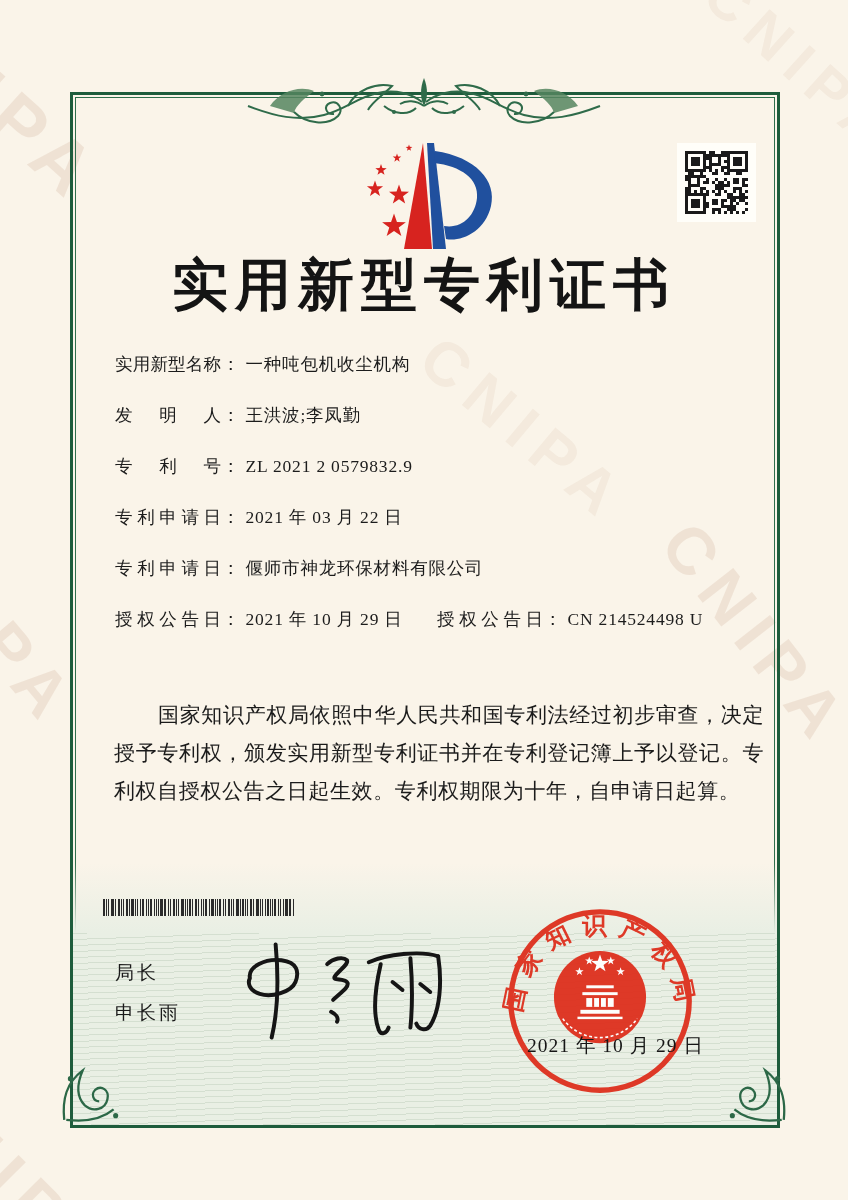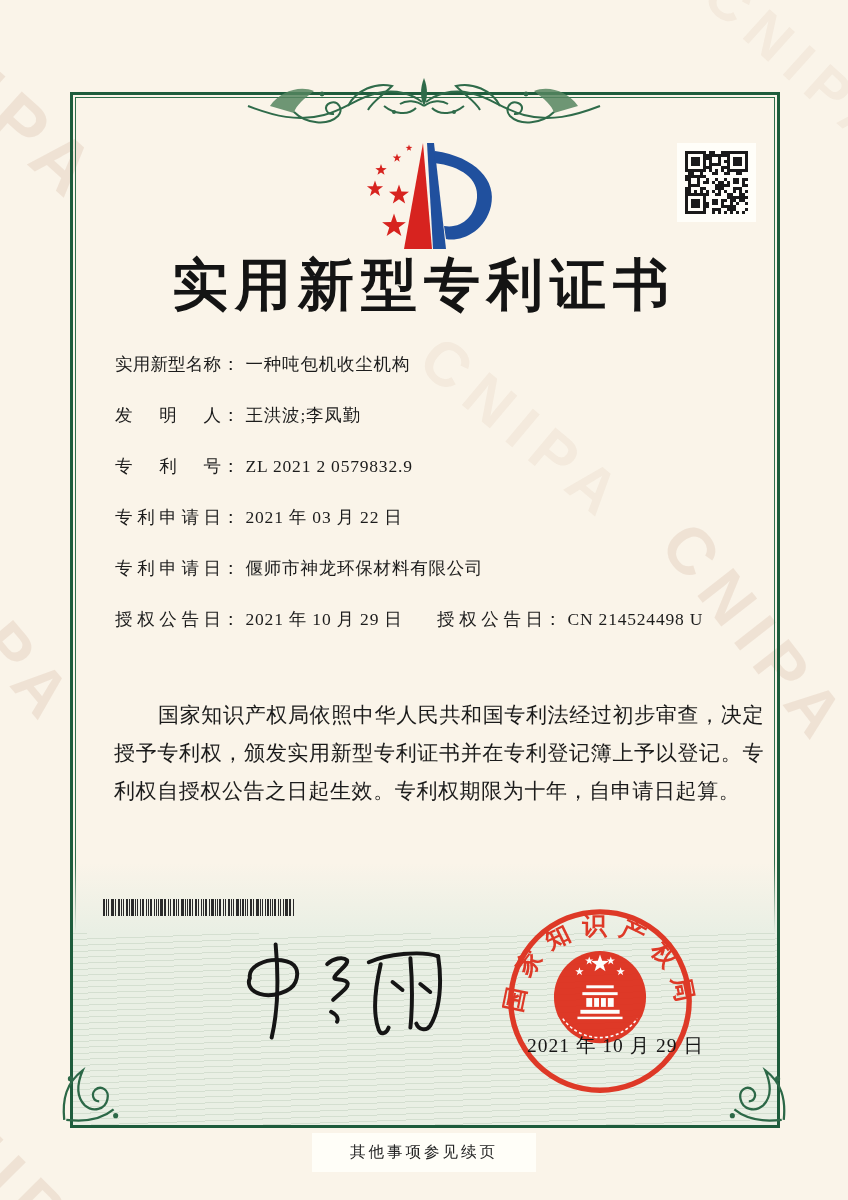--- a/index.html
+++ b/index.html
@@ -427,20 +427,24 @@
       </span>
     </div>
   </div>
 
   <div class="body-text">
     <p>国家知识产权局依照中华人民共和国专利法经过初步审查，决定授予专利权，颁发实用新型专利证书并在专利登记簿上予以登记。专利权自授权公告之日起生效。专利权期限为十年，自申请日起算。</p>
   </div>
 
   <div class="barcode" id="barcode"><span class="bar" style="width:2px;margin-right:1px"></span><span class="bar" style="width:1px;margin-right:1px"></span><span class="bar" style="width:1px;margin-right:2px"></span><span class="bar" style="width:3px;margin-right:1px"></span><span class="bar" style="width:1px;margin-right:2px"></span><span class="bar" style="width:2px;margin-right:1px"></span><span class="bar" style="width:1px;margin-right:1px"></span><span class="bar" style="width:1px;margin-right:2px"></span><span class="bar" style="width:2px;margin-right:1px"></span><span class="bar" style="width:1px;margin-right:1px"></span><span class="bar" style="width:3px;margin-right:1px"></span><span class="bar" style="width:1px;margin-right:1px"></span><span class="bar" style="width:1px;margin-right:2px"></span><span class="bar" style="width:1px;margin-right:1px"></span><span class="bar" style="width:2px;margin-right:2px"></span><span class="bar" style="width:1px;margin-right:1px"></span><span class="bar" style="width:1px;margin-right:1px"></span><span class="bar" style="width:2px;margin-right:2px"></span><span class="bar" style="width:1px;margin-right:1px"></span><span class="bar" style="width:1px;margin-right:1px"></span><span class="bar" style="width:1px;margin-right:1px"></span><span class="bar" style="width:3px;margin-right:1px"></span><span class="bar" style="width:2px;margin-right:2px"></span><span class="bar" style="width:1px;margin-right:1px"></span><span class="bar" style="width:1px;margin-right:2px"></span><span class="bar" style="width:2px;margin-right:1px"></span><span class="bar" style="width:1px;margin-right:1px"></span><span class="bar" style="width:1px;margin-right:2px"></span><span class="bar" style="width:3px;margin-right:1px"></span><span class="bar" style="width:1px;margin-right:1px"></span><span class="bar" style="width:1px;margin-right:1px"></span><span class="bar" style="width:2px;margin-right:1px"></span><span class="bar" style="width:1px;margin-right:2px"></span><span class="bar" style="width:2px;margin-right:1px"></span><span class="bar" style="width:1px;margin-right:2px"></span><span class="bar" style="width:1px;margin-right:1px"></span><span class="bar" style="width:1px;margin-right:1px"></span><span class="bar" style="width:2px;margin-right:2px"></span><span class="bar" style="width:1px;margin-right:1px"></span><span class="bar" style="width:3px;margin-right:1px"></span><span class="bar" style="width:1px;margin-right:1px"></span><span class="bar" style="width:1px;margin-right:1px"></span><span class="bar" style="width:2px;margin-right:2px"></span><span class="bar" style="width:1px;margin-right:1px"></span><span class="bar" style="width:1px;margin-right:2px"></span><span class="bar" style="width:2px;margin-right:1px"></span><span class="bar" style="width:1px;margin-right:1px"></span><span class="bar" style="width:1px;margin-right:2px"></span><span class="bar" style="width:3px;margin-right:1px"></span><span class="bar" style="width:1px;margin-right:1px"></span><span class="bar" style="width:2px;margin-right:1px"></span><span class="bar" style="width:1px;margin-right:1px"></span><span class="bar" style="width:1px;margin-right:2px"></span><span class="bar" style="width:2px;margin-right:1px"></span><span class="bar" style="width:1px;margin-right:2px"></span><span class="bar" style="width:3px;margin-right:1px"></span><span class="bar" style="width:1px;margin-right:1px"></span><span class="bar" style="width:1px;margin-right:2px"></span><span class="bar" style="width:1px;margin-right:1px"></span><span class="bar" style="width:2px;margin-right:1px"></span><span class="bar" style="width:1px;margin-right:1px"></span><span class="bar" style="width:1px;margin-right:1px"></span><span class="bar" style="width:2px;margin-right:2px"></span><span class="bar" style="width:1px;margin-right:1px"></span><span class="bar" style="width:1px;margin-right:2px"></span><span class="bar" style="width:1px;margin-right:1px"></span><span class="bar" style="width:3px;margin-right:1px"></span><span class="bar" style="width:2px;margin-right:2px"></span><span class="bar" style="width:1px;margin-right:1px"></span></div>
 
+  <div class="director">
+    <div>局长</div>
+    <div class="name">申长雨</div>
+  </div>
 
   <svg class="signature" viewBox="0 0 220 120">
     <g fill="none" stroke="#151515" stroke-width="4" stroke-linecap="round" stroke-linejoin="round">
       <path d="M14,52 C12,40 30,32 46,34 C62,36 64,46 60,56 C56,66 36,72 24,68 C12,64 12,56 14,52 Z"></path>
       <path d="M40,18 C42,40 44,78 36,112"></path>
       <path d="M92,38 C98,32 108,30 112,34 C114,38 104,44 100,50 C96,55 108,52 112,56 C116,60 104,68 98,74"></path>
       <path d="M96,86 C100,88 104,92 102,96"></path>
       <path d="M134,36 C152,28 186,24 204,30"></path>
       <path d="M146,38 C140,64 138,88 144,104 C146,110 152,108 154,102"></path>
       <path d="M176,32 C178,56 178,82 176,102"></path>
@@ -471,15 +475,14 @@
       <line x1="107" y1="97" x2="107" y2="106" stroke="#de2e1c" stroke-width="2"></line>
       <rect x="80" y="109" width="40" height="4" fill="#fff"></rect>
       <rect x="77" y="116" width="46" height="2.5" fill="#fff"></rect>
       <path d="M62,118 A47,47 0 0 0 138,118" fill="none" stroke="#fff" stroke-width="1.6" stroke-dasharray="3,2.5"></path>
     </g>
   </svg>
 
   <div class="seal-date">2021 年 10 月 29 日</div>
 
 
-  <div class="continuation">其他事项参见续页</div>
 
 </div>
 
 </body></html>

